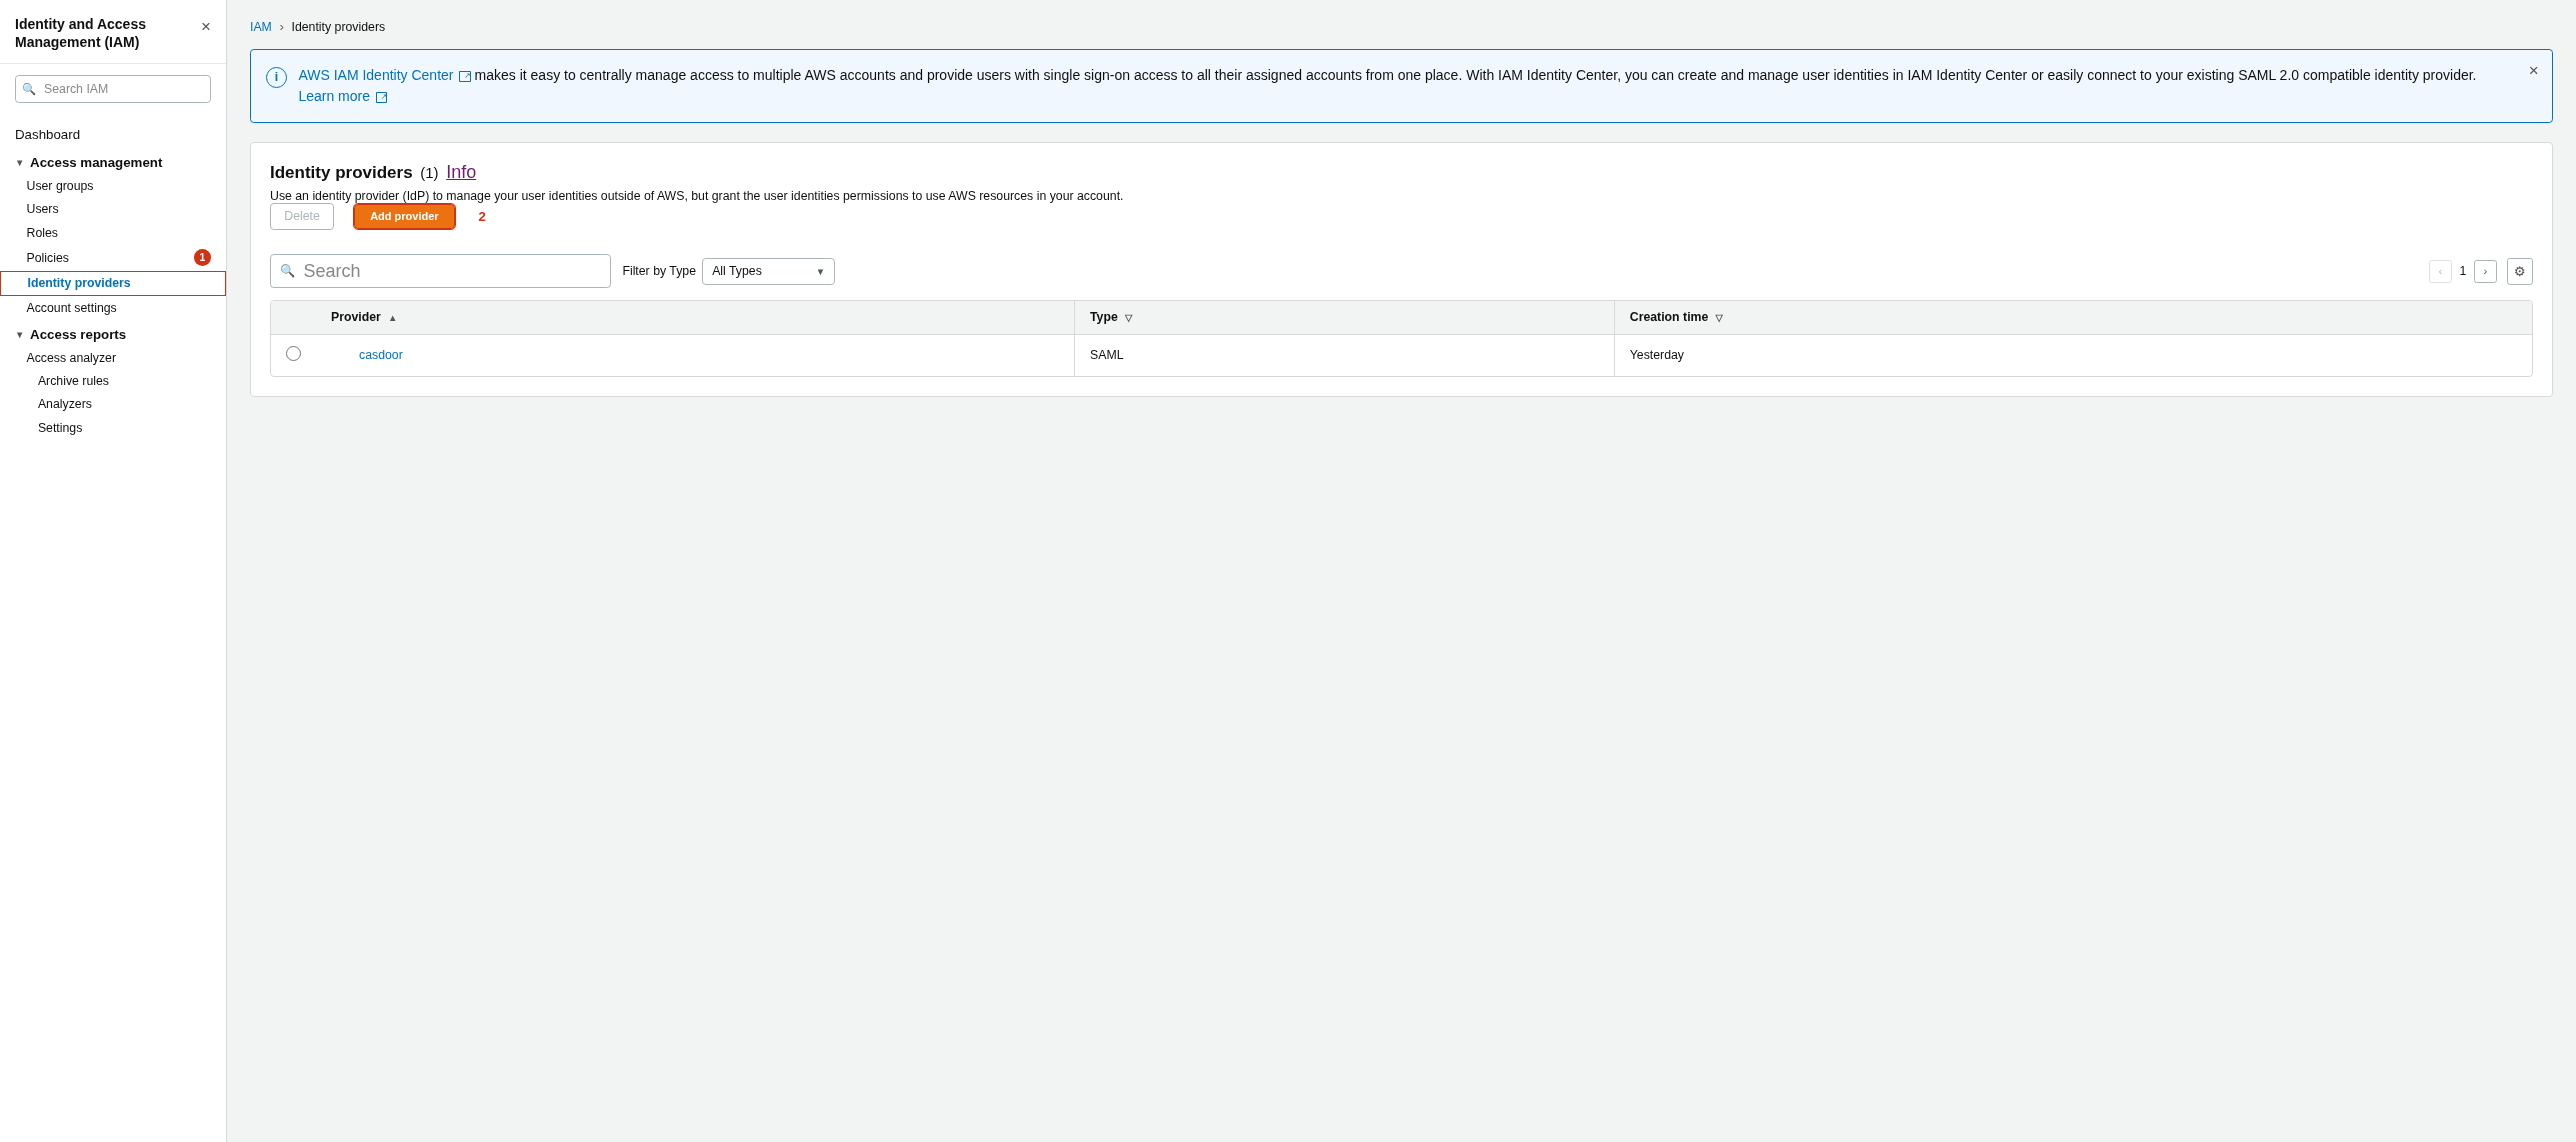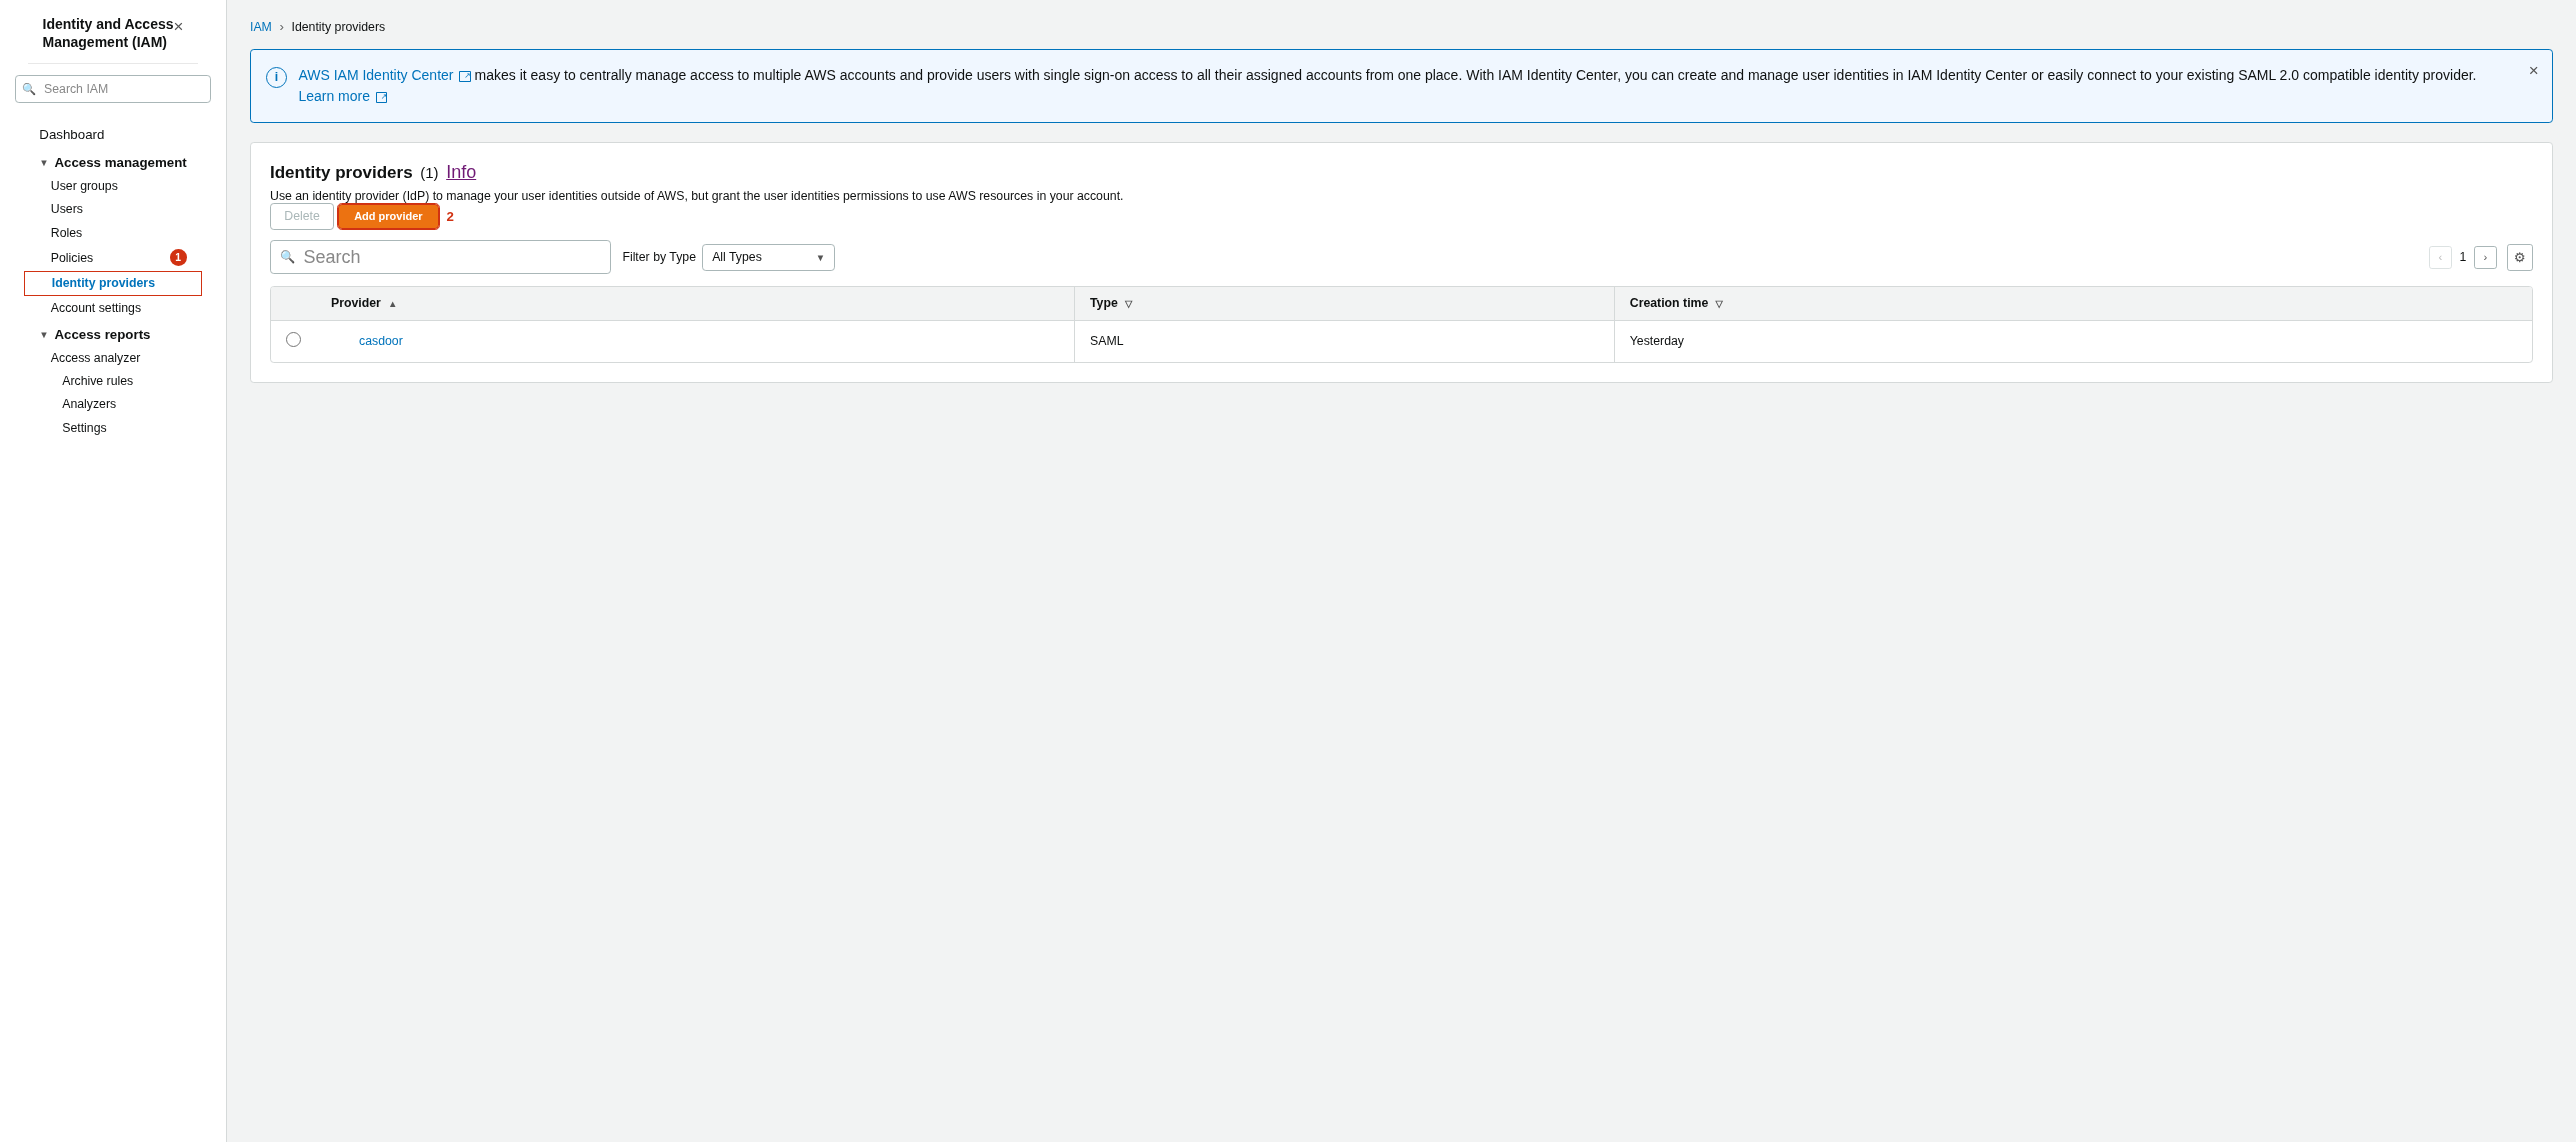--- a/index.html
+++ b/index.html
@@ -8,21 +8,20 @@
     
     .sidebar {
       width: 227px;
       min-width: 227px;
       background: #fff;
       border-right: 0.9px solid #d5d9d9;
       display: flex;
       flex-direction: column;
       overflow-y: auto;
       padding-bottom: 19px;
-      align-items: center;
     }
     .sidebar-header {
       padding: 15px 15px 11.4px 15px;
       display: flex;
       justify-content: space-between;
       align-items: flex-start;
       border-bottom: 0.9px solid #e8e8e8;
     }
     .sidebar-title {
       font-size: 14px;
@@ -223,22 +222,22 @@
     .card-description {
       font-size: 12.3px;
       color: #0f1111;
       margin-bottom: 0;
     }
 
     
     .toolbar {
       display: flex;
       align-items: center;
-      gap: 4px;
-      margin-bottom: 10px;
+      gap: 20px;
+      margin-bottom: 24px;
     }
     .btn-delete {
       padding: 5.7px 13.3px;
       border: 0.9px solid #aab7b8;
       background: #fff;
       border-radius: 3.8px;
       font-size: 12.3px;
       color: #aab7b8;
       cursor: not-allowed;
     }

